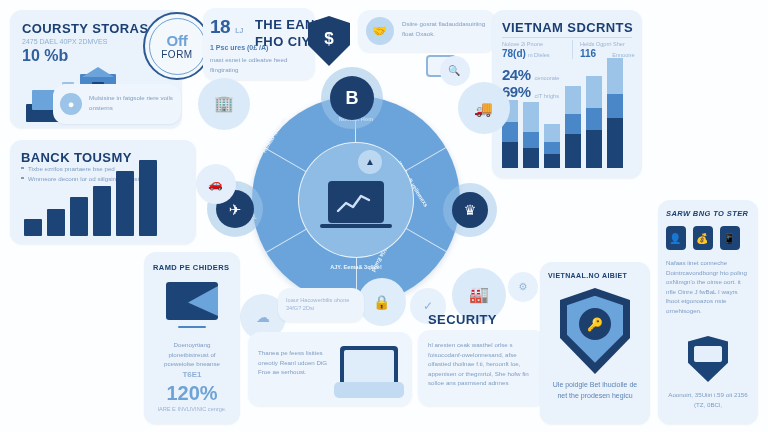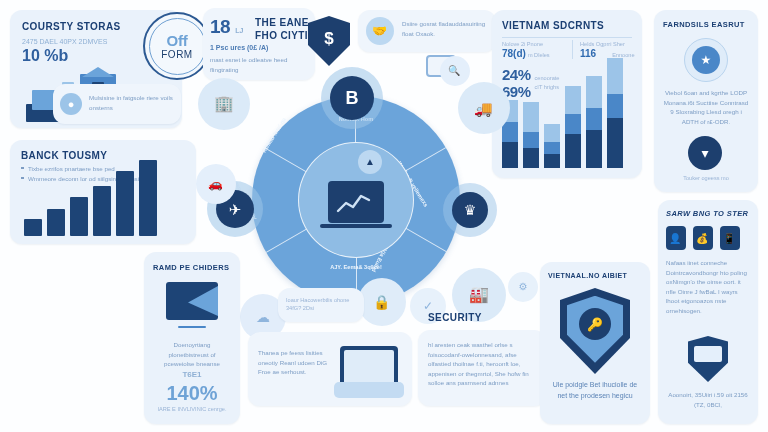--- a/index.html
+++ b/index.html
@@ -14,21 +14,21 @@
   
   .card {
     position:absolute;
     background:#eaf2fb;
     border-radius:12px;
     box-shadow:0 1px 2px rgba(30,70,120,.07);
   }
   .card.paler { background:#eff5fc; }
 
   .ttl {
-    font-size:10px; font-weight:700; letter-spacing:.4px;
+    font-size:13px; font-weight:700; letter-spacing:.4px;
     color:#1b3f73; text-transform:uppercase;
     white-space:nowrap; overflow:hidden;
   }
   .body-txt { font-size:6.2px; line-height:1.55; color:#7d9dc4; }
   .body-txt.dk { color:#5c84b6; }
   .big { font-size:19px; font-weight:700; color:#2f5f9e; letter-spacing:-.5px; }
   .big.sm { font-size:15px; }
   .mid { font-size:10px; font-weight:700; color:#2f6ab0; }
   .sub { font-size:5.6px; color:#9ab4d6; line-height:1.5; }
 
@@ -215,21 +215,21 @@
       <div style="display:flex; align-items:flex-end; gap:16px;">
         <span class="mid">116</span>
         <span class="sub">Ennoone</span>
       </div>
     </div>
 
     <div style="position:absolute; left:10px; top:56px; display:flex; align-items:baseline; gap:4px;">
       <span class="big sm">24%</span>
       <span class="sub">cenoorate</span>
     </div>
-    <div style="position:absolute; left:10px; top:73px; display:flex; align-items:flex-start; gap:4px;">
+    <div style="position:absolute; left:10px; top:73px; display:flex; align-items:flex-end; gap:4px;">
       <span class="big sm">69%</span>
       <span class="sub">cIT hrighs</span>
     </div>
 
     <div class="sbars" style="left:10px; top:62px; height:96px;">
       <div class="sb" style="width:16px; height:68px;">
         <div class="s1" style="height:22px;"></div>
           <div class="s2" style="height:20px;"></div>
           <div class="s3" style="height:26px;"></div>
       </div>
@@ -254,33 +254,20 @@
           <div class="s3" style="height:38px;"></div>
       </div>
       <div class="sb" style="width:16px; height:110px;">
         <div class="s1" style="height:36px;"></div>
           <div class="s2" style="height:24px;"></div>
           <div class="s3" style="height:50px;"></div>
       </div>
     </div>
   </div>
 
-  <div class="card" style="left:654px; top:10px; width:104px; height:182px;">
-    <div class="ttl" style="position:absolute; left:9px; top:10px; font-size:7.5px;">FARNDSILS EASRUT</div>
-    <div class="node" style="left:30px; top:28px; width:44px; height:44px; background:#dfecf9; border:1px solid #b9d4ee;">
-      <div style="width:28px; height:28px; border-radius:50%; background:#4a87c8; display:flex; align-items:center; justify-content:center;">
-        <span class="glyph" style="font-size:12px;">★</span>
-      </div>
-    </div>
-    <div class="body-txt blurtxt" style="position:absolute; left:9px; top:78px; width:86px; text-align:center;">Viebol 6oan and kgrthe LODP Monana.i6t Sucttise Conntrasd 9 Sloxrabing Llesd oregh i ADTH of r£-ODR.</div>
-    <div class="node dark" style="left:34px; top:126px; width:34px; height:34px;">
-      <span class="glyph" style="font-size:14px;">▾</span>
-    </div>
-    <div class="sub" style="position:absolute; left:9px; top:164px; width:86px; text-align:center;">Touker ogeess mo</div>
-  </div>
 
   <div class="card" style="left:10px; top:140px; width:186px; height:104px;">
     <div class="ttl" style="position:absolute; left:11px; top:10px;">BANCK TOUSMY</div>
     <div class="body-txt blurtxt" style="position:absolute; left:18px; top:24px; width:150px;">Tixbe ezrifos pnartaere bse ped</div>
     <div class="body-txt blurtxt" style="position:absolute; left:18px; top:34px; width:150px;">Wmmeore deconn lor od siilgsinaj on nsied af.</div>
     <span style="position:absolute; left:11px; top:27px; width:3px; height:1.5px; background:#7d9dc4;"></span>
     <span style="position:absolute; left:11px; top:37px; width:3px; height:1.5px; background:#7d9dc4;"></span>
 
     <div class="bars" style="left:14px; top:20px; height:76px;">
       <div class="b" style="width:18px; height:17px;"></div>
@@ -366,21 +353,21 @@
 
 
   <div class="card" style="left:144px; top:252px; width:96px; height:172px;">
     <div class="ttl" style="position:absolute; left:9px; top:11px; font-size:7.5px;">RAMD PE CHIDERS</div>
     <div style="position:absolute; left:22px; top:30px; width:52px; height:38px; background:#1d4476; border-radius:3px;">
       <div style="position:absolute; right:0; top:4px; width:30px; height:30px; background:#6ba4da; clip-path:polygon(100% 0,100% 100%,0 55%);"></div>
     </div>
     <div style="position:absolute; left:34px; top:74px; width:28px; height:2px; background:#4a87c8; border-radius:1px;"></div>
     <div class="body-txt blurtxt" style="position:absolute; left:9px; top:88px; width:78px; text-align:center;">Doenoyrtiang plonetbistreust of pceweiolse bneanse</div>
     <div style="position:absolute; left:9px; top:118px; width:78px; text-align:center; font-size:8px; color:#8fb0d4; font-weight:700;">T6E1</div>
-    <div style="position:absolute; left:9px; top:130px; width:78px; text-align:center; font-size:20px; font-weight:700; color:#6fa3d6;">140%</div>
+    <div style="position:absolute; left:9px; top:130px; width:78px; text-align:center; font-size:20px; font-weight:700; color:#6fa3d6;">120%</div>
     <div class="sub" style="position:absolute; left:9px; top:153px; width:78px; text-align:center;">IARE E INVLIVINIC cenrge.</div>
   </div>
 
   <div class="card paler" style="left:248px; top:332px; width:164px; height:74px;">
     <div class="body-txt blurtxt" style="position:absolute; left:10px; top:16px; width:72px;">Thanea pe feess lisities oneotiy Reanl udoen DiG Froe ae serhoust.</div>
     <div style="position:absolute; left:92px; top:14px; width:58px; height:42px; background:#1d4476; border-radius:4px; padding:4px;">
       <div style="width:100%; height:100%; background:#dfecf9; border-radius:2px;"></div>
     </div>
     <div style="position:absolute; left:86px; top:50px; width:70px; height:16px; background:#c3dbf2; border-radius:5px;"></div>
   </div>

